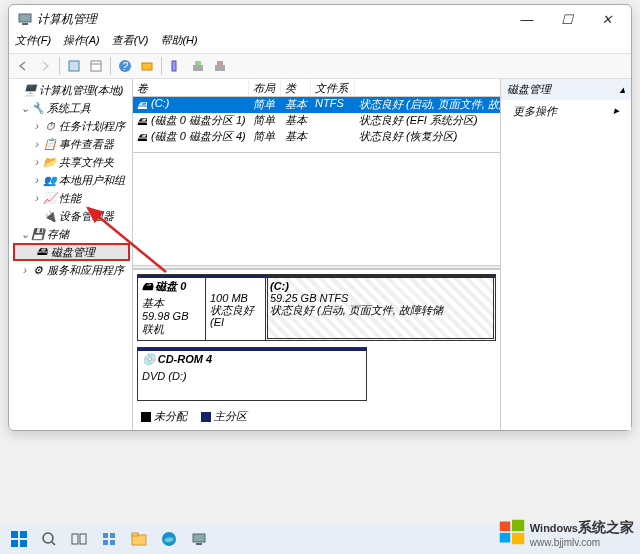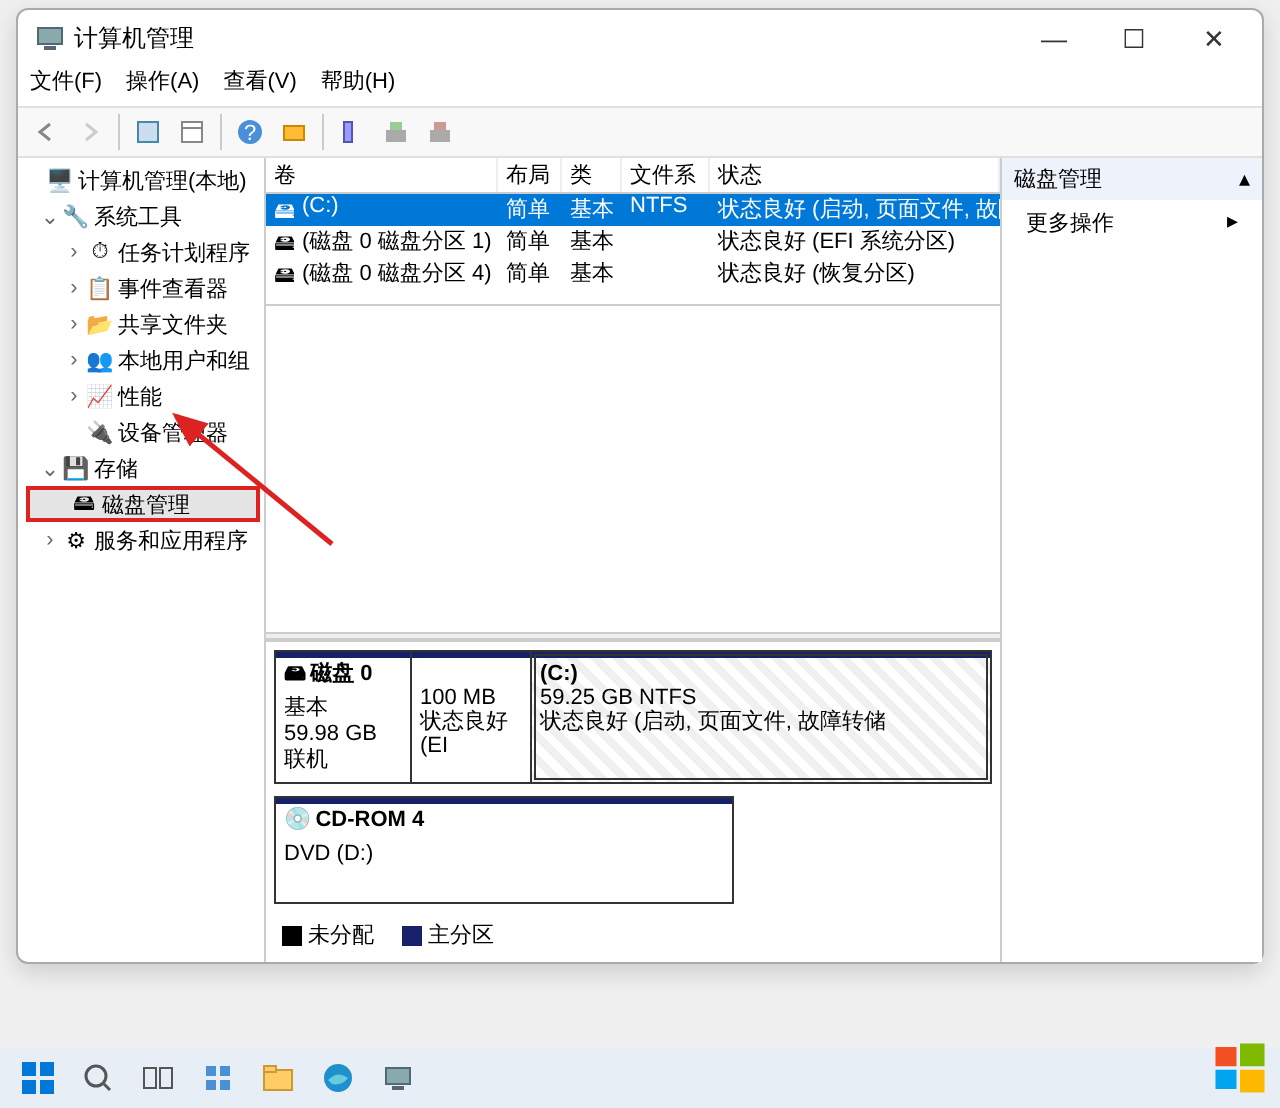--- a/index.html
+++ b/index.html
@@ -1,21 +1,21 @@
 <!DOCTYPE html>
 <html><head>
 <meta charset="utf-8">
 <style>
 * { box-sizing: border-box; margin: 0; padding: 0; font-family: "Microsoft YaHei", "Segoe UI", sans-serif; font-size: 11px; }
 body { background: #f0f0f0; width: 640px; height: 554px; overflow: hidden; position: relative; }
 .watermark { position: absolute; bottom: 6px; right: 6px; font-size: 16px; color: #333; display: flex; align-items: center; gap: 4px; z-index: 100; }
 .watermark .logo { width: 28px; height: 28px; display: inline-block; }
 .watermark .t1 { font-weight: bold; font-size: 18px; }
 .watermark .t2 { font-size: 10px; color: #666; display: block; }
-.window { position: absolute; top: 4px; left: 8px; width: 624px; height: 478px; background: #fff; border: 1px solid #aaa; border-radius: 6px; box-shadow: 0 4px 12px rgba(0,0,0,.15); display: flex; flex-direction: column; }
+.window { position: absolute; top: 4px; left: 8px; width: 624px; height: 427px; background: #fff; border: 1px solid #aaa; border-radius: 6px; box-shadow: 0 4px 12px rgba(0,0,0,.15); display: flex; flex-direction: column; font-style: italic; }
 .titlebar { height: 28px; display: flex; align-items: center; padding: 0 4px; }
 .titlebar .icon { width: 16px; height: 16px; margin: 0 4px; }
 .titlebar .title { flex: 1; font-size: 12px; }
 .titlebar .btns { display: flex; }
 .titlebar .btns div { width: 40px; height: 28px; display: flex; align-items: center; justify-content: center; font-size: 13px; color: #333; }
 .menubar { height: 20px; display: flex; padding: 0 6px; gap: 12px; align-items: flex-start; }
 .menubar span { font-size: 11px; }
 .toolbar { height: 26px; border-top: 1px solid #e0e0e0; border-bottom: 1px solid #e0e0e0; display: flex; align-items: center; padding: 0 4px; gap: 2px; background: #f8f8f8; }
 .toolbar .tb { width: 20px; height: 20px; display: flex; align-items: center; justify-content: center; font-size: 12px; }
 .toolbar .sep { width: 1px; height: 18px; background: #ccc; margin: 0 2px; }
@@ -197,21 +197,20 @@
           <span class="lbl">服务和应用程序</span>
         </div>
     </div>
 
     <div class="center">
       <div class="vol-header">
         <div class="col-vol">卷</div>
         <div class="col-layout">布局</div>
         <div class="col-type">类型</div>
         <div class="col-fs">文件系统</div>
-        <div class="col-status">状态</div>
       </div>
       <div class="vol-rows">
         <div class="vol-row sel">
           <div class="volico">🖴</div>
           <div class="col-vol" style="width:102px">(C:)</div>
           <div class="col-layout">简单</div>
           <div class="col-type">基本</div>
           <div class="col-fs">NTFS</div>
           <div class="col-status">状态良好 (启动, 页面文件, 故障转储, 基本数据</div>
         </div>
@@ -348,13 +347,17 @@
     </div>
 </div>
 
 <div class="watermark">
   <svg class="logo" viewBox="0 0 32 32">
     <rect x="2" y="4" width="12" height="11" fill="#f25022"></rect>
       <rect x="16" y="2" width="14" height="13" fill="#7fba00"></rect>
     <rect x="2" y="17" width="12" height="11" fill="#00a4ef"></rect>
       <rect x="16" y="17" width="14" height="13" fill="#ffb900"></rect>
   </svg>
+  <div>
+    <span class="t1"><span>Windows</span><span style="font-size:14px">系统之家</span></span>
+    <span class="t2">www.bjjmlv.com</span>
+  </div>
 </div>
 
 </body></html>

